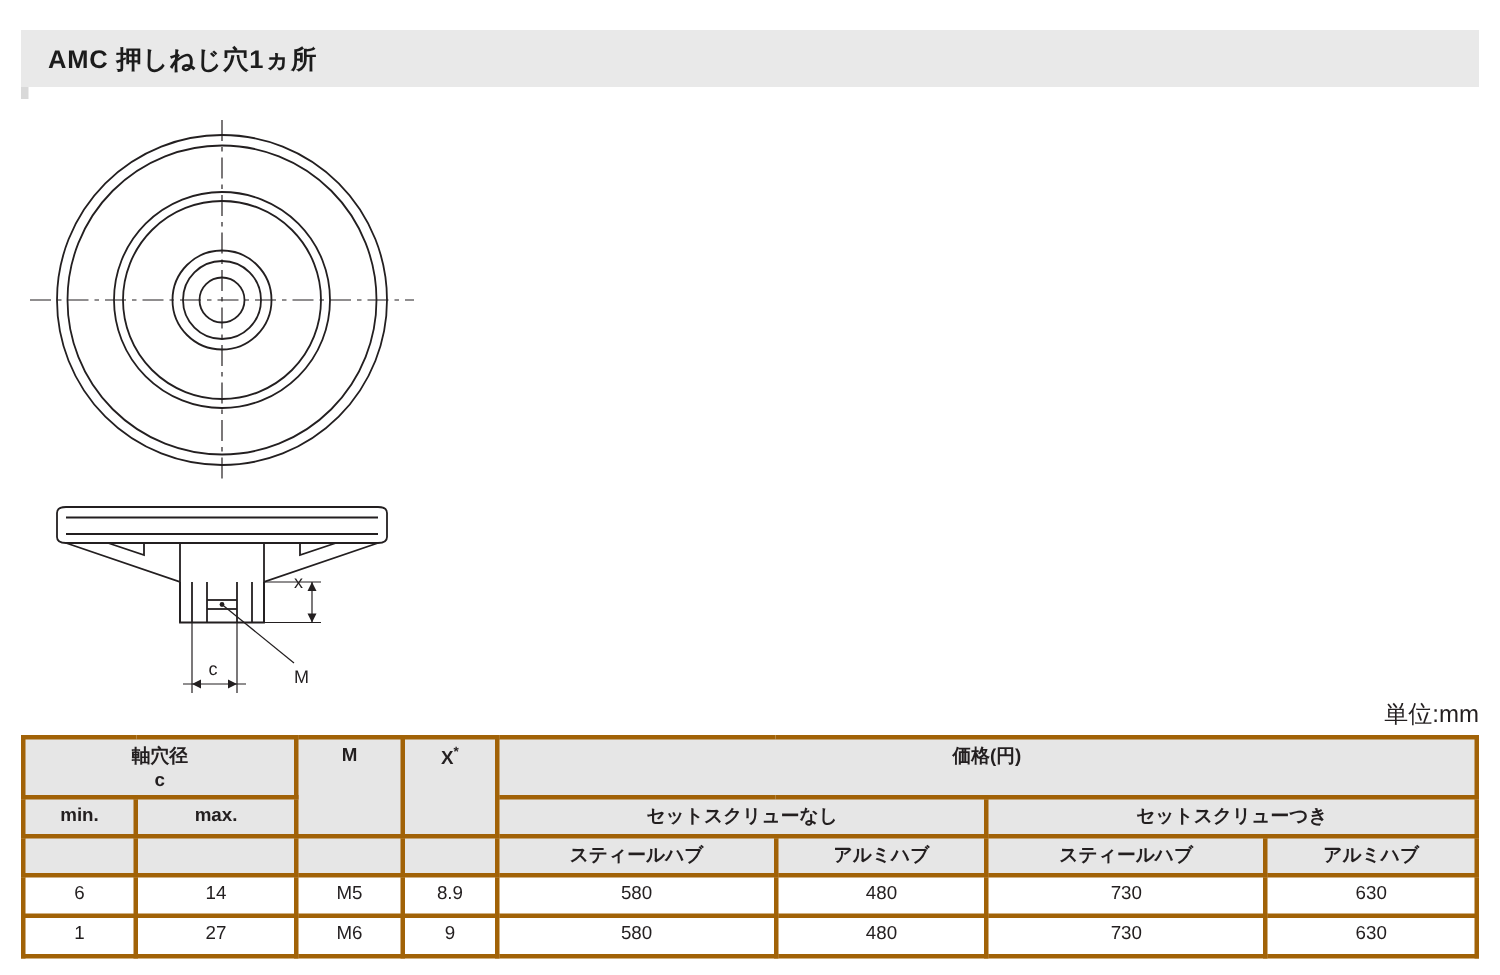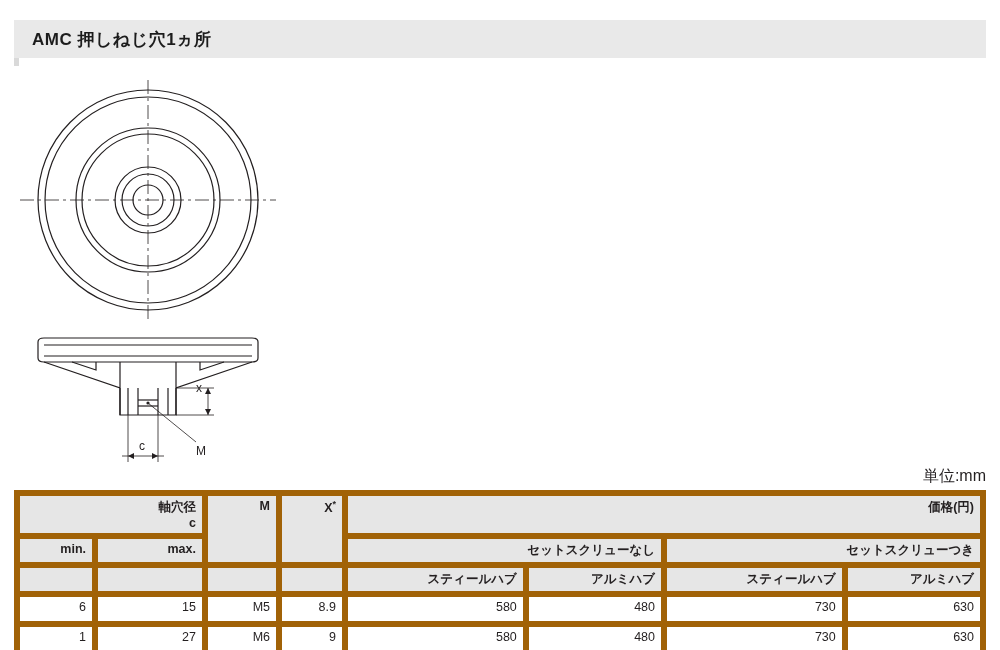--- a/index.html
+++ b/index.html
@@ -70,23 +70,23 @@
   
   .spec-table {
     position: absolute;
     left: 14px;
     top: 490px;
     width: 972px;
     border-collapse: collapse;
     font-size: 12.5px;
   }
   .spec-table td, .spec-table th {
-    border: 6px solid #a16207;
+    border: 3px solid #a16207;
     padding: 3px 6px;
-    text-align: right;
+    text-align: center;
     font-weight: normal;
     vertical-align: top;
     height: 16px;
   }
   .spec-table thead td, .spec-table thead th {
     background: #e6e6e6;
     font-weight: bold;
     font-size: 12.5px;
   }
   .spec-table tbody td {
@@ -212,21 +212,21 @@
         <td></td>
         <td>スティールハブ</td>
         <td>アルミハブ</td>
         <td>スティールハブ</td>
         <td>アルミハブ</td>
       </tr>
     </thead>
     <tbody>
       <tr>
         <td>6</td>
-        <td>15</td>
+        <td>14</td>
         <td>M5</td>
         <td>8.9</td>
         <td>580</td>
         <td>480</td>
         <td>730</td>
         <td>630</td>
       </tr>
       <tr>
         <td>1</td>
         <td>27</td>

